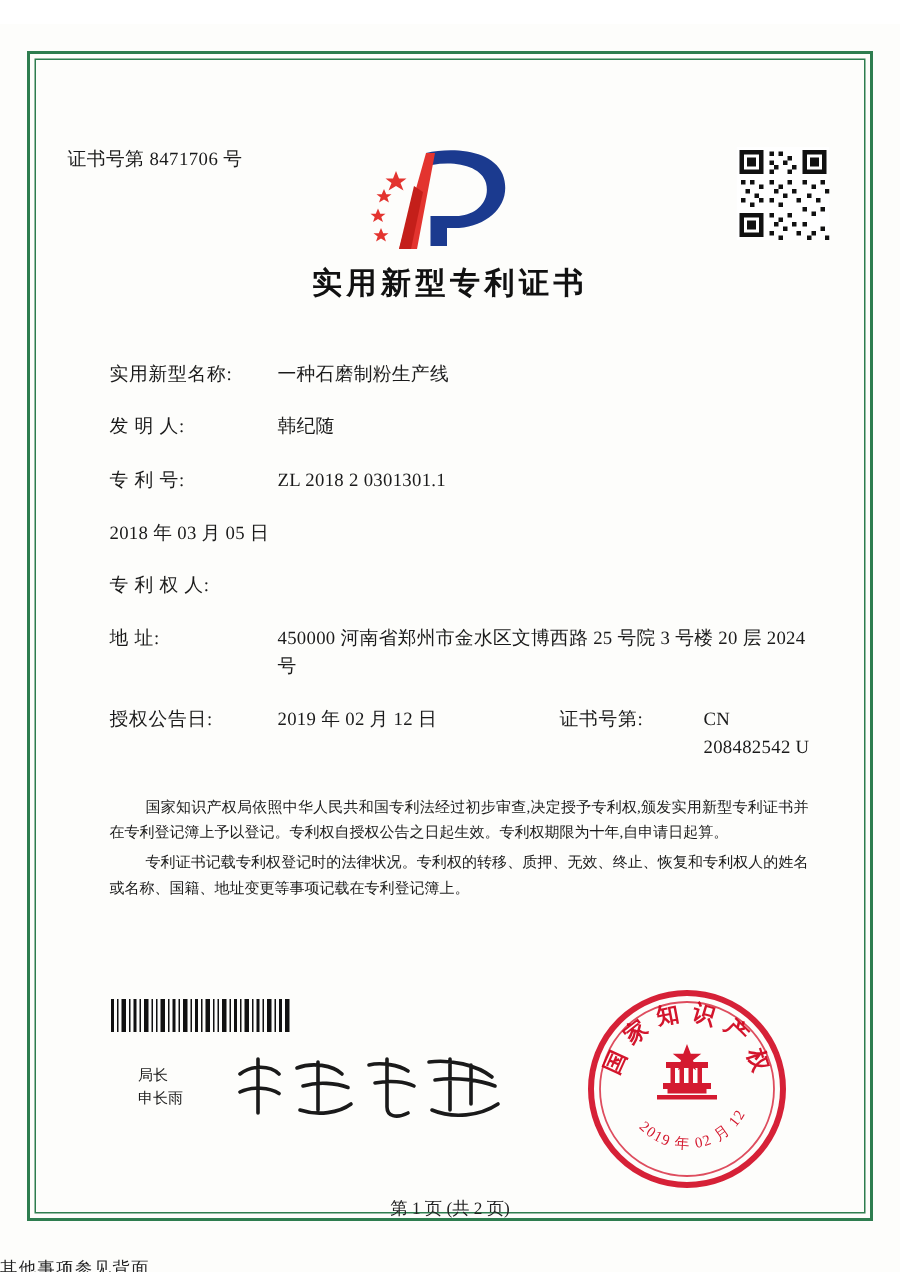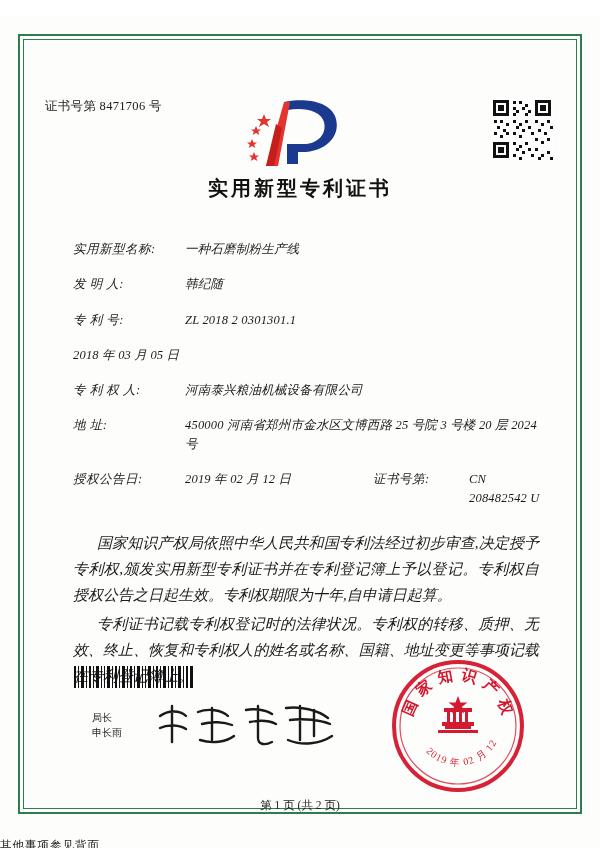--- a/index.html
+++ b/index.html
@@ -77,21 +77,20 @@
     margin-top: 38px;
     padding-left: 28px;
     padding-right: 10px;
   }
   .field-row {
     display: flex;
     align-items: flex-start;
     margin-bottom: 16.5px;
     font-size: 12.5px;
     line-height: 1.5;
-    font-style: italic;
   }
   .field-label {
     width: 112px;
     flex: 0 0 112px;
     letter-spacing: 0.5px;
     white-space: nowrap;
   }
   .field-value {
     flex: 1;
     letter-spacing: 0.2px;
@@ -108,24 +107,23 @@
     flex: 1;
   }
   .split-right .field-label {
     width: 96px;
     flex: 0 0 96px;
   }
   .paragraphs {
     margin-top: 22px;
     padding-left: 28px;
     padding-right: 16px;
-    font-size: 15px;
+    font-size: 10px;
     line-height: 1.75;
     text-align: justify;
-    font-style: italic;
   }
   .paragraphs p {
     margin: 0 0 2px 0;
     text-indent: 24px;
   }
   
   .barcode {
     position: absolute;
     left: 74px;
     top: 650px;
@@ -283,21 +281,20 @@
         <div class="field-label">专 利 号:</div>
         <div class="field-value">ZL 2018 2 0301301.1</div>
       </div>
 
       <div class="field-row">
         <div class="field-value">2018 年 03 月 05 日</div>
       </div>
 
       <div class="field-row">
         <div class="field-label">专 利 权 人:</div>
-        <div class="field-value">河南泰兴粮油机械设备有限公司</div>
       </div>
 
       <div class="field-row">
         <div class="field-label">地 址:</div>
         <div class="field-value">450000 河南省郑州市金水区文博西路 25 号院 3 号楼 20 层 2024 号</div>
       </div>
 
       <div class="field-row split">
         <div class="split-left">
           <div class="field-label">授权公告日:</div>

